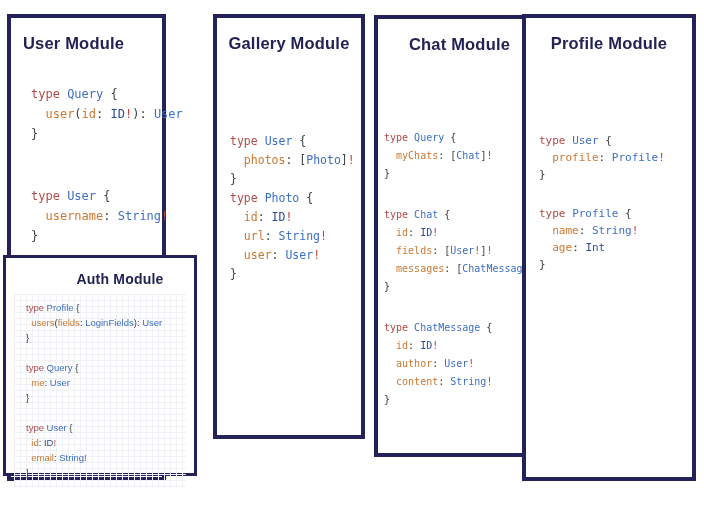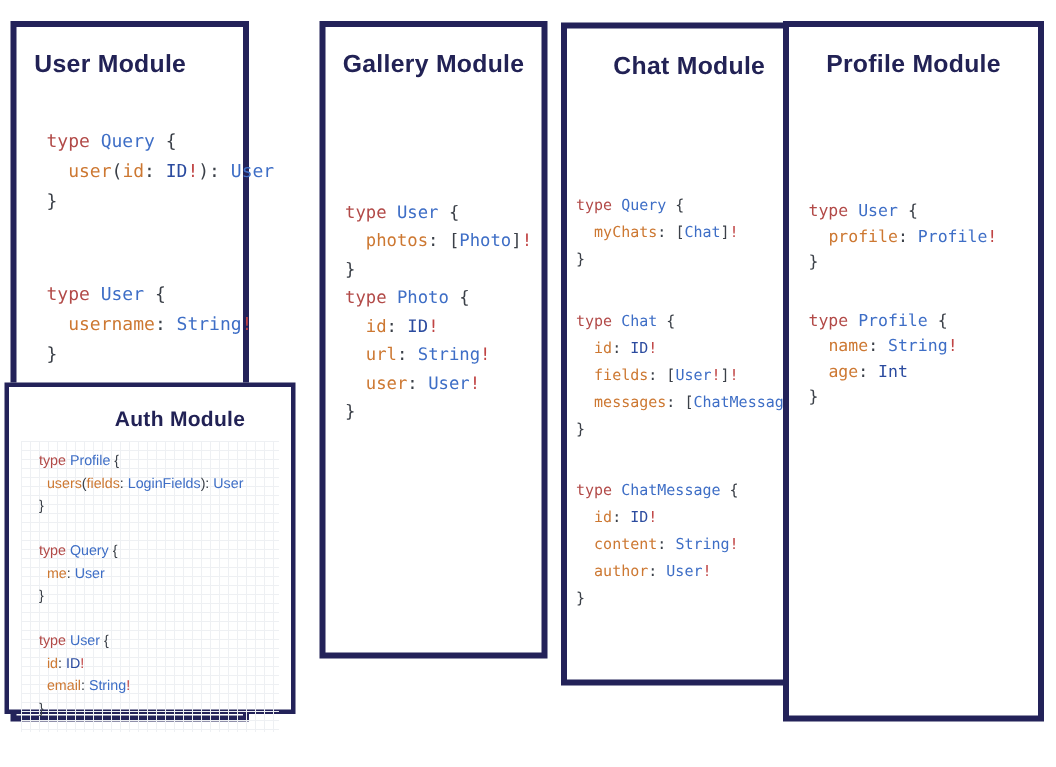--- a/index.html
+++ b/index.html
@@ -96,22 +96,22 @@
         <div class="block">
           <div class="line"><span class="tok kw">type </span><span class="tok ty">Chat </span><span class="tok pu">{</span></div>
           <div class="line"><span class="tok pu">  </span><span class="tok fld">id</span><span class="tok pu">: </span><span class="tok sc">ID</span><span class="tok bang">!</span></div>
           <div class="line"><span class="tok pu">  </span><span class="tok fld">fields</span><span class="tok pu">: </span><span class="tok pu">[</span><span class="tok ty">User</span><span class="tok bang">!</span><span class="tok pu">]</span><span class="tok bang">!</span></div>
           <div class="line"><span class="tok pu">  </span><span class="tok fld">messages</span><span class="tok pu">: </span><span class="tok pu">[</span><span class="tok ty">ChatMessage</span><span class="tok pu">]</span><span class="tok bang">!</span></div>
           <div class="line"><span class="tok pu">}</span></div>
         </div>
         <div class="block">
           <div class="line"><span class="tok kw">type </span><span class="tok ty">ChatMessage </span><span class="tok pu">{</span></div>
           <div class="line"><span class="tok pu">  </span><span class="tok fld">id</span><span class="tok pu">: </span><span class="tok sc">ID</span><span class="tok bang">!</span></div>
+          <div class="line"><span class="tok pu">  </span><span class="tok fld">author</span><span class="tok pu">: </span><span class="tok ty">User</span><span class="tok bang">!</span></div>
           <div class="line"><span class="tok pu">  </span><span class="tok fld">content</span><span class="tok pu">: </span><span class="tok ty">String</span><span class="tok bang">!</span></div>
-          <div class="line"><span class="tok pu">  </span><span class="tok fld">author</span><span class="tok pu">: </span><span class="tok ty">User</span><span class="tok bang">!</span></div>
           <div class="line"><span class="tok pu">}</span></div>
         </div>
       </div>
   </section>
 
   <section class="panel" id="p-profile">
     <h2>Profile Module</h2>
     <div class="code">
         <div class="block">
           <div class="line"><span class="tok kw">type </span><span class="tok ty">User </span><span class="tok pu">{</span></div>

